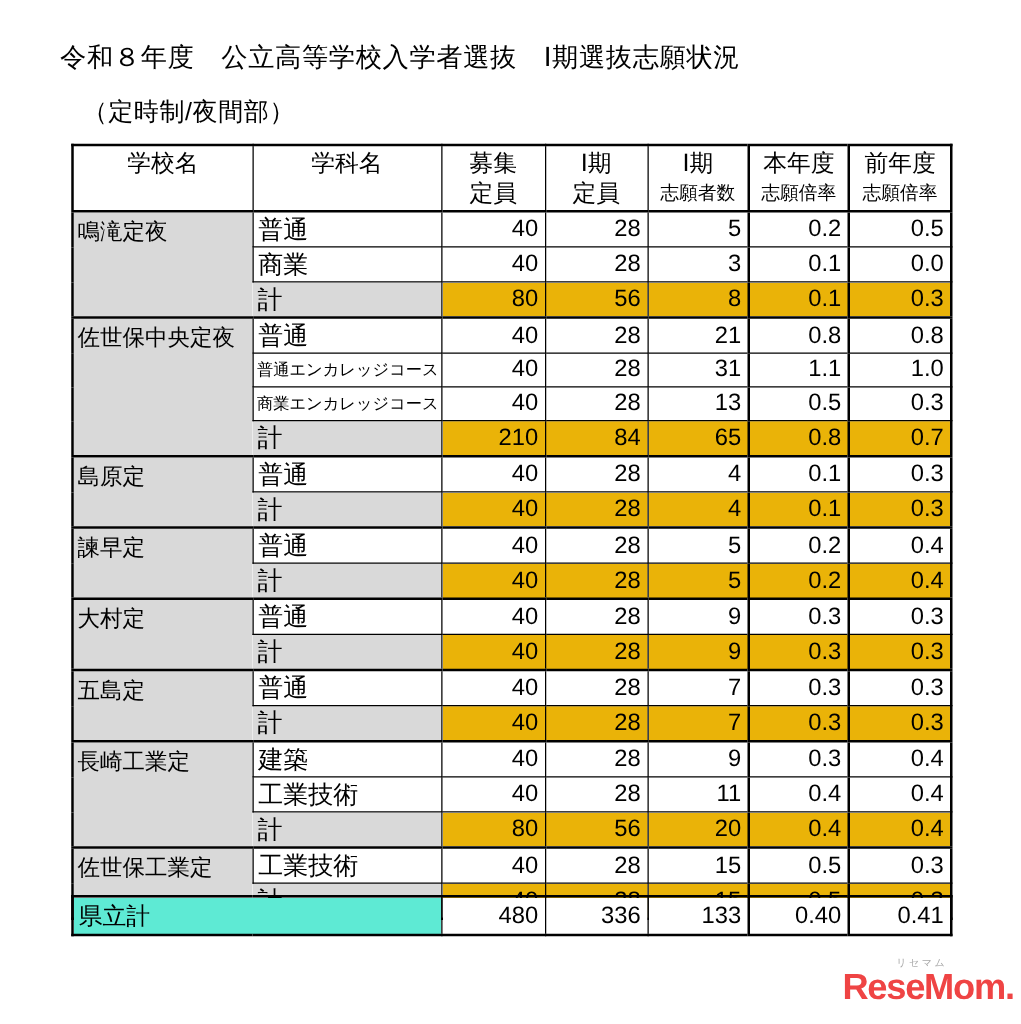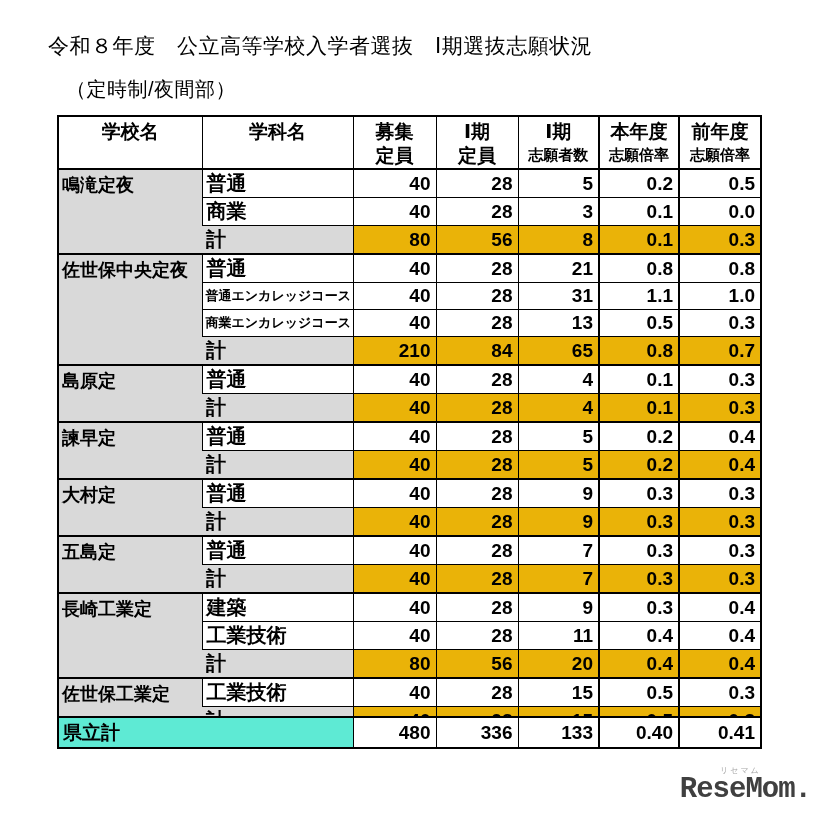--- a/index.html
+++ b/index.html
@@ -12,21 +12,21 @@
 
   .page-title {
     position:absolute; left:48px; top:32px;
     font-size:21px; letter-spacing:0.5px; white-space:nowrap;
   }
   .page-subtitle {
     position:absolute; left:66px; top:76px;
     font-size:20px; letter-spacing:0.5px; white-space:nowrap;
   }
 
-  table { border-collapse:collapse; table-layout:fixed;font-weight:bold; }
+  table { border-collapse:collapse; table-layout:fixed; }
   .main-table { position:absolute; left:57px; top:115px; border:2px solid #000; }
   .grand-table { position:absolute; left:57px; top:716px; border:2px solid #000; }
 
   td { border:1px solid #000; height:27px; overflow:hidden; white-space:nowrap; }
 
   
   col.c-school { width:144px; }
   col.c-dept   { width:151px; }
   col.c-n1 { width:83px; }
   col.c-n2 { width:82px; }
@@ -64,22 +64,22 @@
   .grand-table td { height:31px; }
   .grand-table .label { text-align:left; padding-left:4px; font-size:19px; background:#5eead4; }
 
   
   .logo { position:absolute; right:6px; top:766px; text-align:center; }
   .logo-ruby {
     display:block; font-size:8px; color:#a8a8a8; letter-spacing:2px;
     padding-right:10px; line-height:9px;
   }
   .logo-text {
-    font-family:Liberation Mono, monospace; font-weight:bold;
-    font-size:29px; line-height:30px; color:#404040; letter-spacing:-1px;
+    font-family:Liberation Sans, sans-serif; font-weight:bold;
+    font-size:29px; line-height:30px; color:#ef4444; letter-spacing:-1px;
   }
 </style>
 </head>
 <body>
 
 <div class="page">
 
   <div class="page-title">令和８年度　公立高等学校入学者選抜　Ⅰ期選抜志願状況</div>
   <div class="page-subtitle">（定時制/夜間部）</div>
 

